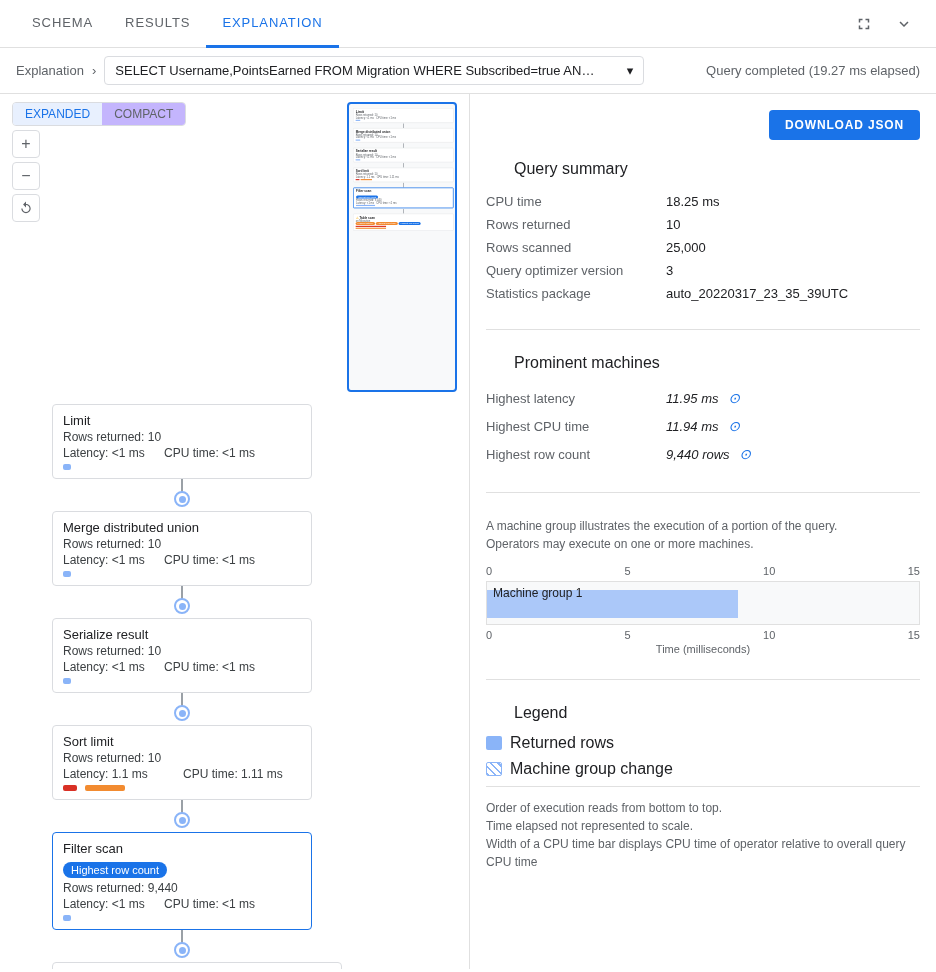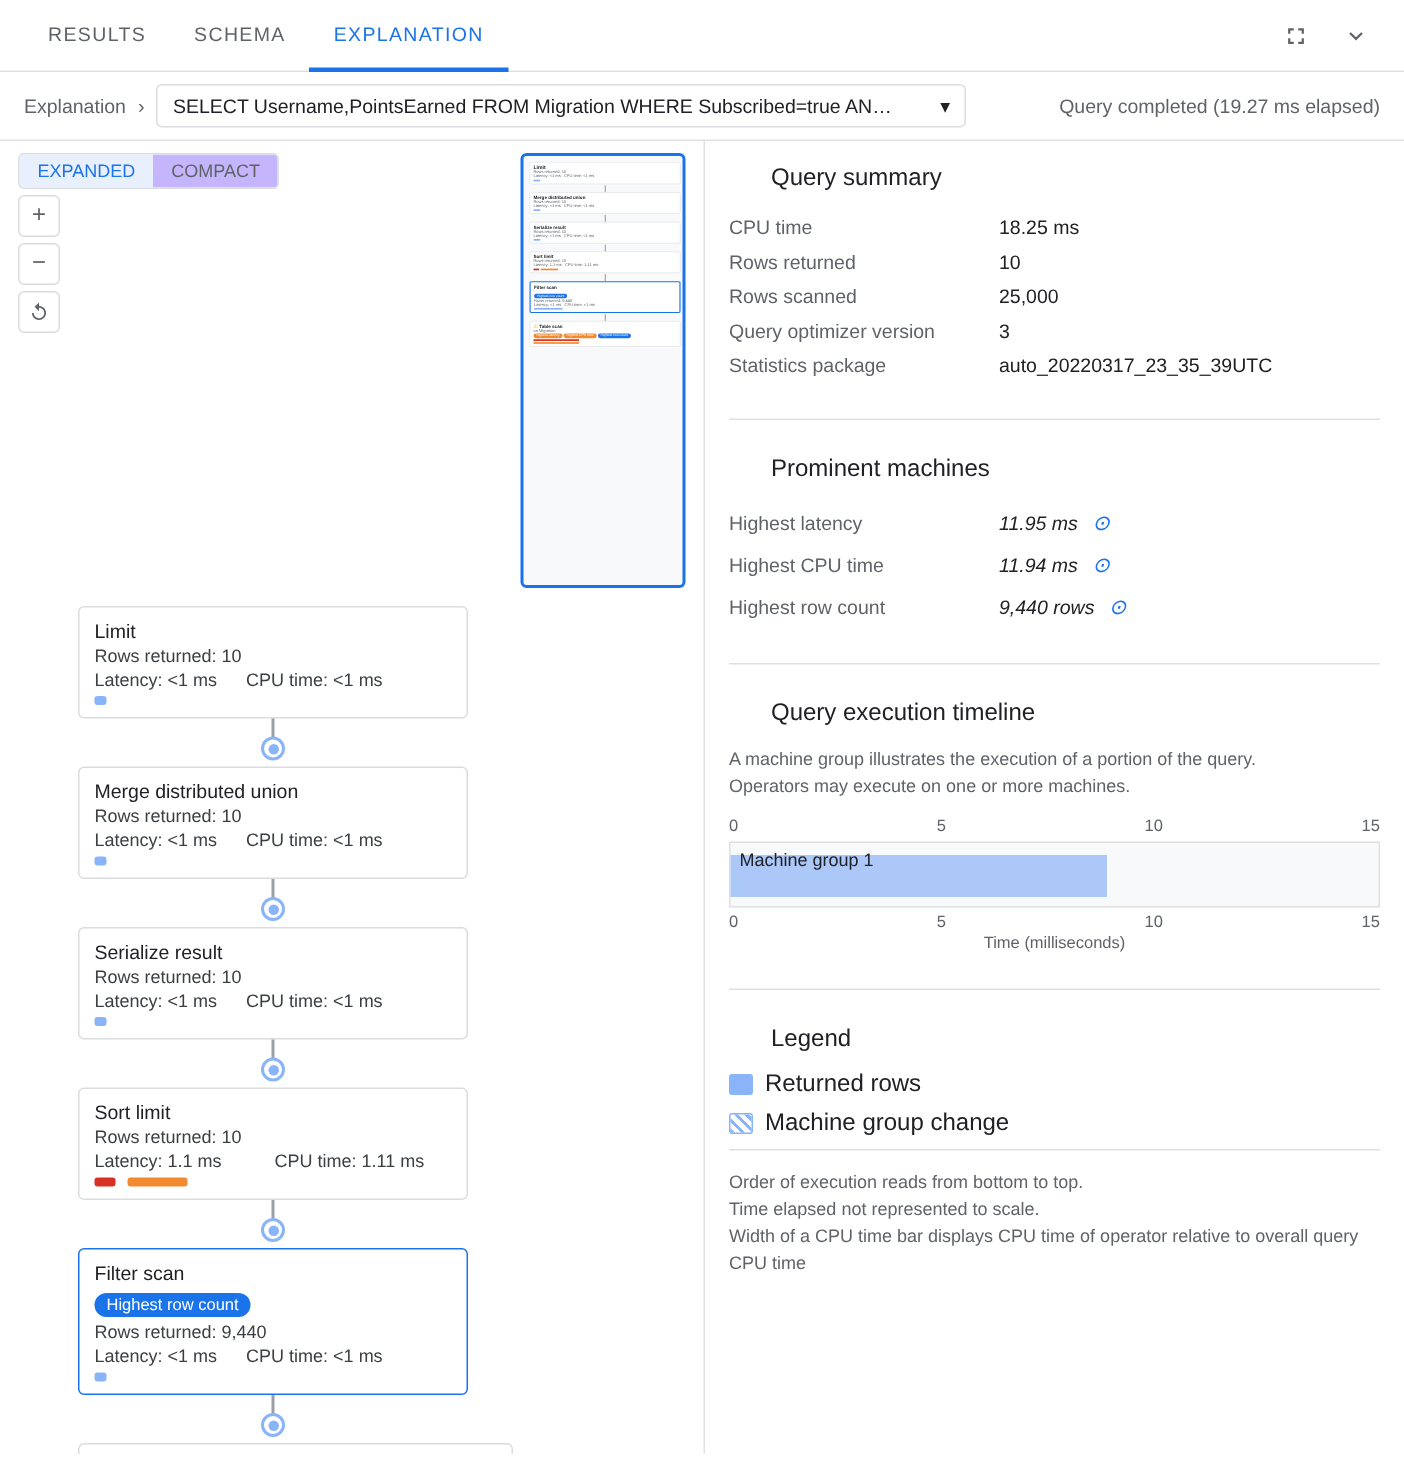--- a/index.html
+++ b/index.html
@@ -83,22 +83,22 @@
     .section-divider { border: none; border-top: 1px solid #e0e0e0; margin: 4px 0; }
 
     
     .controls-and-minimap { display: flex; flex-direction: row; gap: 8px; padding: 8px 12px 0; }
     .zoom-col { display: flex; flex-direction: column; gap: 4px; }
   </style>
 </head>
 <body>
 
 <div class="top-tabs">
+  <div class="top-tab">SCHEMA</div>
   <div class="top-tab">RESULTS</div>
-  <div class="top-tab">SCHEMA</div>
   <div class="top-tab active">EXPLANATION</div>
   <div class="top-tab-actions">
     <button class="icon-btn">
       <svg width="18" height="18" viewBox="0 0 24 24" fill="currentColor">
           <path d="M7 14H5v5h5v-2H7v-3zm-2-4h2V7h3V5H5v5zm12 7h-3v2h5v-5h-2v3zM14 5v2h3v3h2V5h-5z"></path>
         </svg>
     </button>
     <button class="icon-btn">
       <svg width="18" height="18" viewBox="0 0 24 24" fill="currentColor">
           <path d="M7.41 8.59L12 13.17l4.59-4.58L18 10l-6 6-6-6 1.41-1.41z"></path>
@@ -302,20 +302,21 @@
         
         
         
       </div>
 
     </div>
   </div>
 
   <div class="right-panel">
 
+    <button class="download-btn">DOWNLOAD JSON</button>
 
     <div>
       <div class="section-title">Query summary</div>
       <table class="summary-table">
         <tbody>
           <tr>
             <td>CPU time</td>
             <td>18.25 ms</td>
           </tr>
           <tr>
@@ -365,21 +366,20 @@
               <span class="link-icon">⊙</span>
             </td>
           </tr>
         </tbody>
       </table>
     </div>
 
     <hr class="section-divider">
 
     <div>
-      <div class="section-title">Query execution timeline</div>
       <div class="timeline-desc">
         <span>A machine group illustrates the execution of a portion of the query.</span><br>
         <span>Operators may execute on one or more machines.</span>
       </div>
       <div class="timeline-chart">
         <div class="timeline-axis">
           <span>0</span>
           <span>5</span>
           <span>10</span>
           <span>15</span>

